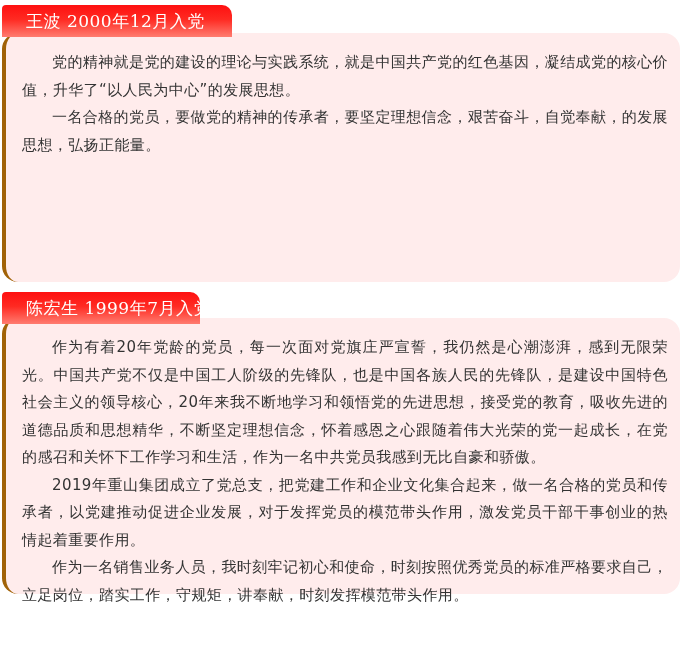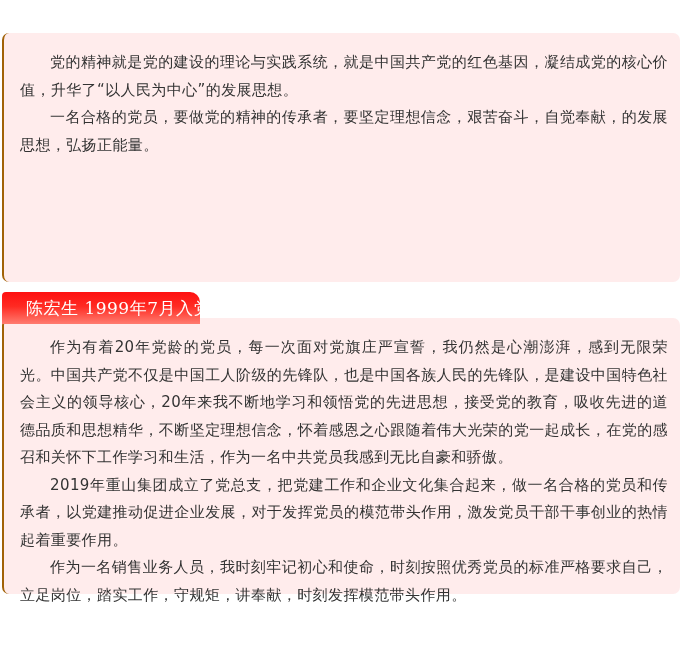--- a/index.html
+++ b/index.html
@@ -37,22 +37,22 @@
       font-family: "DejaVu Serif", "Liberation Serif", serif;
       font-size: 17px;
       line-height: 24px;
       letter-spacing: 0.5px;
       white-space: nowrap;
     }
     .card {
       position: absolute;
       left: 0;
       background: #ffecec;
-      border-left: 2px solid #a16207;
-      border-radius: 7px;
+      border-left: 4px solid #a16207;
+      border-radius: 16px;
       box-sizing: border-box;
       padding: 16px 12px 0 16px;
       z-index: 1;
     }
     .card p {
       margin: 0;
       font-size: 15px;
       line-height: 27.5px;
       color: #333333;
       text-indent: 30px;
@@ -62,20 +62,23 @@
     #sec1 { top: 5px; height: 277px; }
     #sec1 .card { top: 28px; width: 678px; height: 249px; }
     #sec2 { top: 292px; height: 360px; }
     #sec2 .card { top: 26px; width: 678px; height: 276px; }
     #sec2 .tab { width: 198px; }
   </style>
 </head>
 <body>
 
 <div class="section" id="sec1">
+  <div class="tab">
+    <span class="tab-text">王波  2000年12月入党</span>
+  </div>
   <div class="card">
     <p>党的精神就是党的建设的理论与实践系统，就是中国共产党的红色基因，凝结成党的核心价值，升华了“以人民为中心”的发展思想。</p>
     <p>一名合格的党员，要做党的精神的传承者，要坚定理想信念，艰苦奋斗，自觉奉献，的发展思想，弘扬正能量。</p>
   </div>
 </div>
 
 <div class="section" id="sec2">
   <div class="tab">
     <span class="tab-text">陈宏生  1999年7月入党</span>
   </div>

